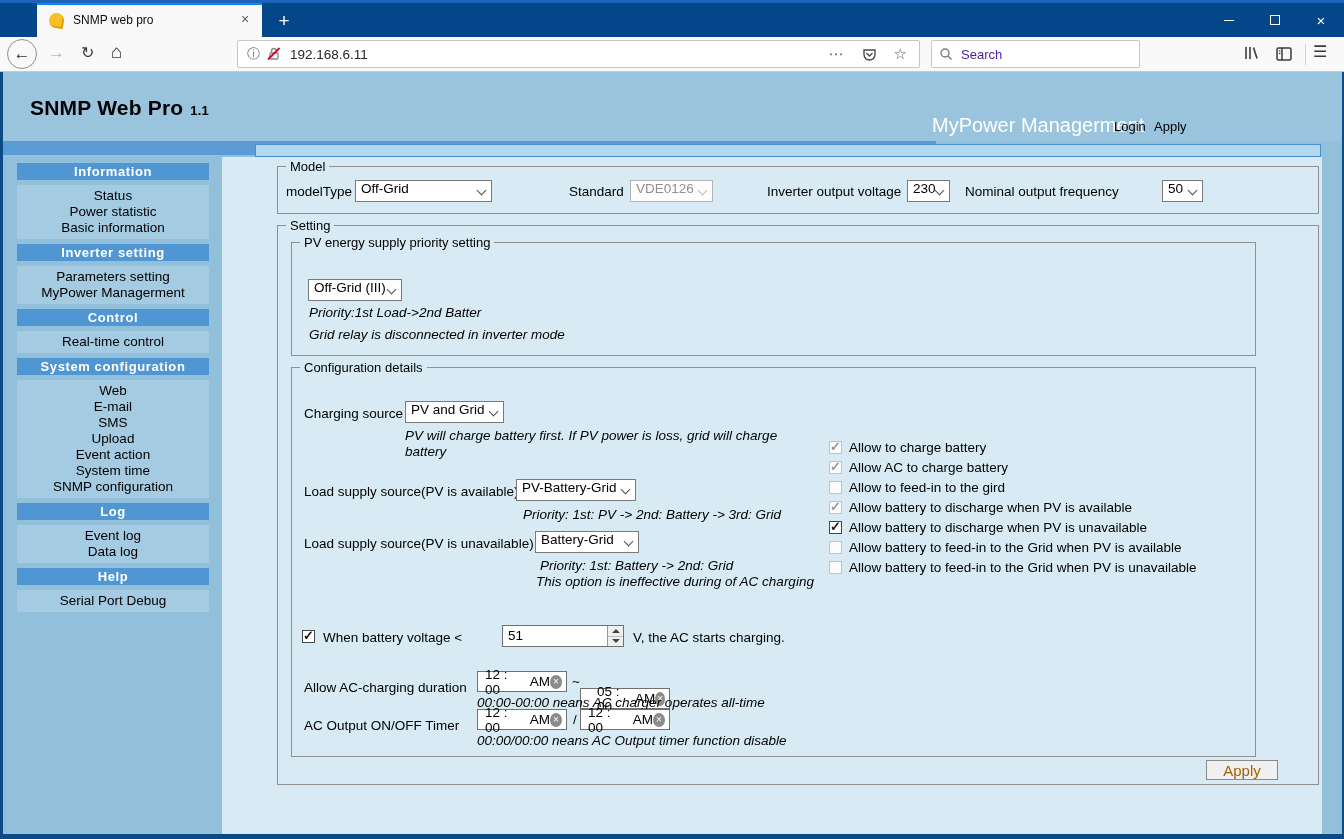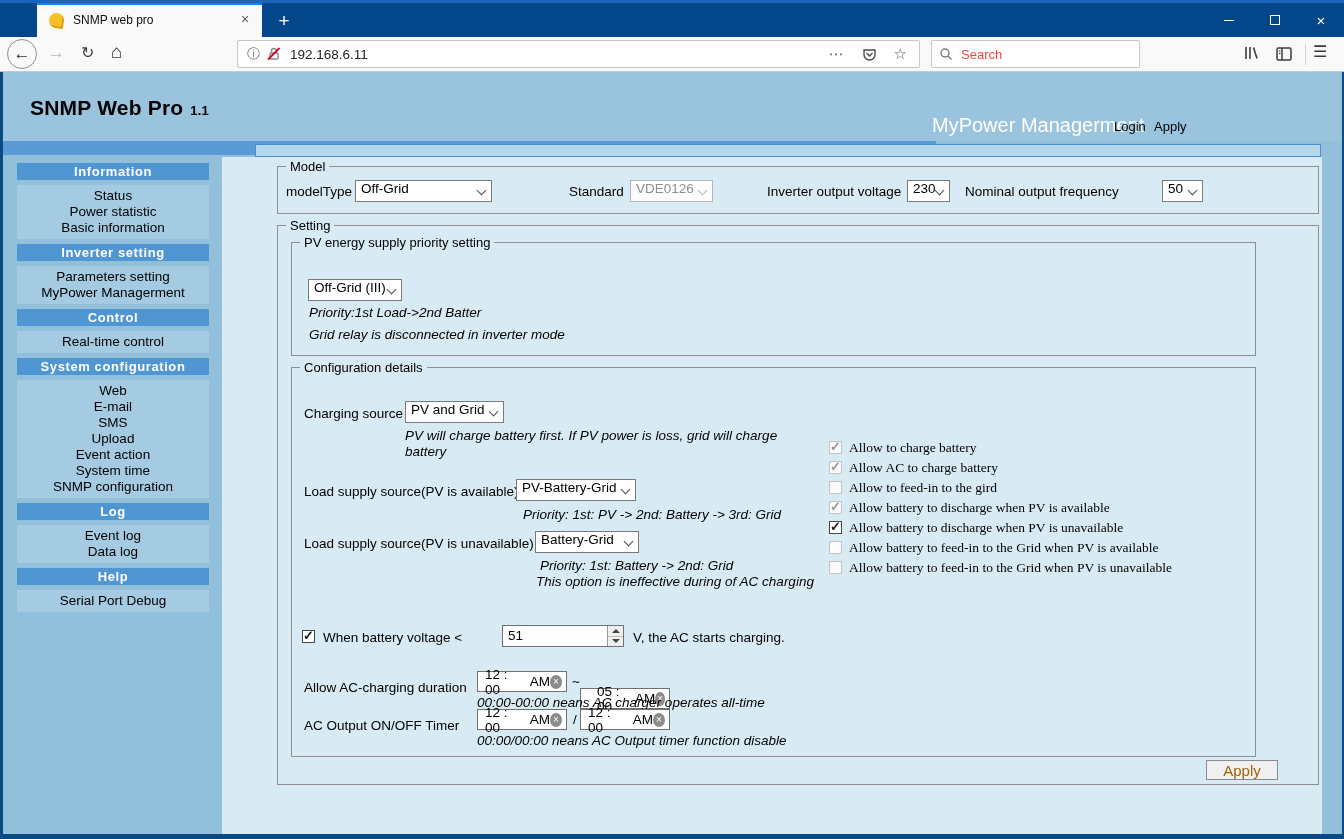--- a/index.html
+++ b/index.html
@@ -28,21 +28,21 @@
   .icon-reload { left:81px; top:6px; font-size:16px; }
   .icon-home { left:111px; top:4px; font-size:19px; }
   .urlbar { position:absolute; left:237px; top:3px; width:683px; height:28px; background:#fff; border:1px solid #c7c7c7; border-radius:2px; display:flex; align-items:center; }
   .urlinfo { margin-left:9px; color:#737373; font-size:13px; }
   .lockwrap { margin-left:6px; display:flex; }
   .urltext { margin-left:8px; font-size:13.5px; color:#25252a; flex:1; }
   .urlbtns { display:flex; align-items:center; gap:16px; margin-right:12px; color:#57575a; }
   .dots { font-size:15px; letter-spacing:1px; }
   .star { font-size:15px; }
   .searchbox { position:absolute; left:931px; top:3px; width:209px; height:28px; background:#fff; border:1px solid #c7c7c7; border-radius:2px; display:flex; align-items:center; }
-  .searchph { color:#ef4444; margin-left:7px; font-size:13px; }
+  .searchph { color:#4c1d95; margin-left:7px; font-size:13px; }
   .icon-library { left:1241px; top:6px; }
   .icon-sidebar { left:1274px; top:7px; }
   .tbsep { position:absolute; left:1305px; top:7px; width:1px; height:21px; background:#d4d4d4; }
   .icon-menu { left:1313px; top:5px; font-size:16px; color:#3b3b3d; }
 
   
   .page { position:absolute; left:0; top:72px; width:1344px; height:767px; background:#92bfda; border-left:3px solid #0c4a86; border-right:2px solid #0c4a86; border-bottom:5px solid #0c4a86; }
   .site-header { position:absolute; left:0; top:0; width:1339px; height:69px; background:#9ac4dd; }
   .app-title { position:absolute; left:27px; top:24px; font-size:21px; font-weight:bold; letter-spacing:.2px; }
   .app-ver { font-size:13px; font-weight:bold; margin-left:7px; }
@@ -79,21 +79,21 @@
   .sel .chev { position:absolute; right:6px; top:6px; width:7px; height:7px; border-right:1.6px solid #4f4f4f; border-bottom:1.6px solid #4f4f4f; transform:rotate(45deg); }
   .sel.disabled { color:#8f8f8f; border-color:#b4b4b4; background:#fdfdfd; }
   .sel.disabled .chev { border-color:#b9b9b9; }
 
   
   .cb { position:relative; width:13px; height:13px; border:1px solid #454545; background:#fff; display:inline-block; flex:none; }
   .cb.checked::after { content:"✓"; position:absolute; left:0; top:-3px; font-size:13px; font-weight:bold; color:#1a1a1a; }
   .cb.dis { border-color:#c2c2c2; background:#fbfbfb; }
   .cb.dis.checked::after { color:#9a9a9a; }
   .checkrow { display:flex; align-items:center; height:20px; gap:7px; }
-  .checkrow .lbl { font-size:13.5px;font-family:Liberation Serif, serif; }
+  .checkrow .lbl { font-size:13.5px; }
   .checklist { position:absolute; left:537px; top:69px; }
 
   
   .numbox { position:absolute; width:122px; height:22px; border:1px solid #707070; background:#fff; display:flex; }
   .numval { flex:1; font-size:13.5px; line-height:20px; padding-left:5px; }
   .spin { width:16px; border-left:1px solid #999; display:flex; flex-direction:column; }
   .spin span { flex:1; display:flex; align-items:center; justify-content:center; background:#f0f0f0; }
   .spin .up::after { content:""; border-left:4px solid transparent; border-right:4px solid transparent; border-bottom:4px solid #444; }
   .spin .dn::after { content:""; border-left:4px solid transparent; border-right:4px solid transparent; border-top:4px solid #444; }
   .spin .up { border-bottom:1px solid #bbb; }

